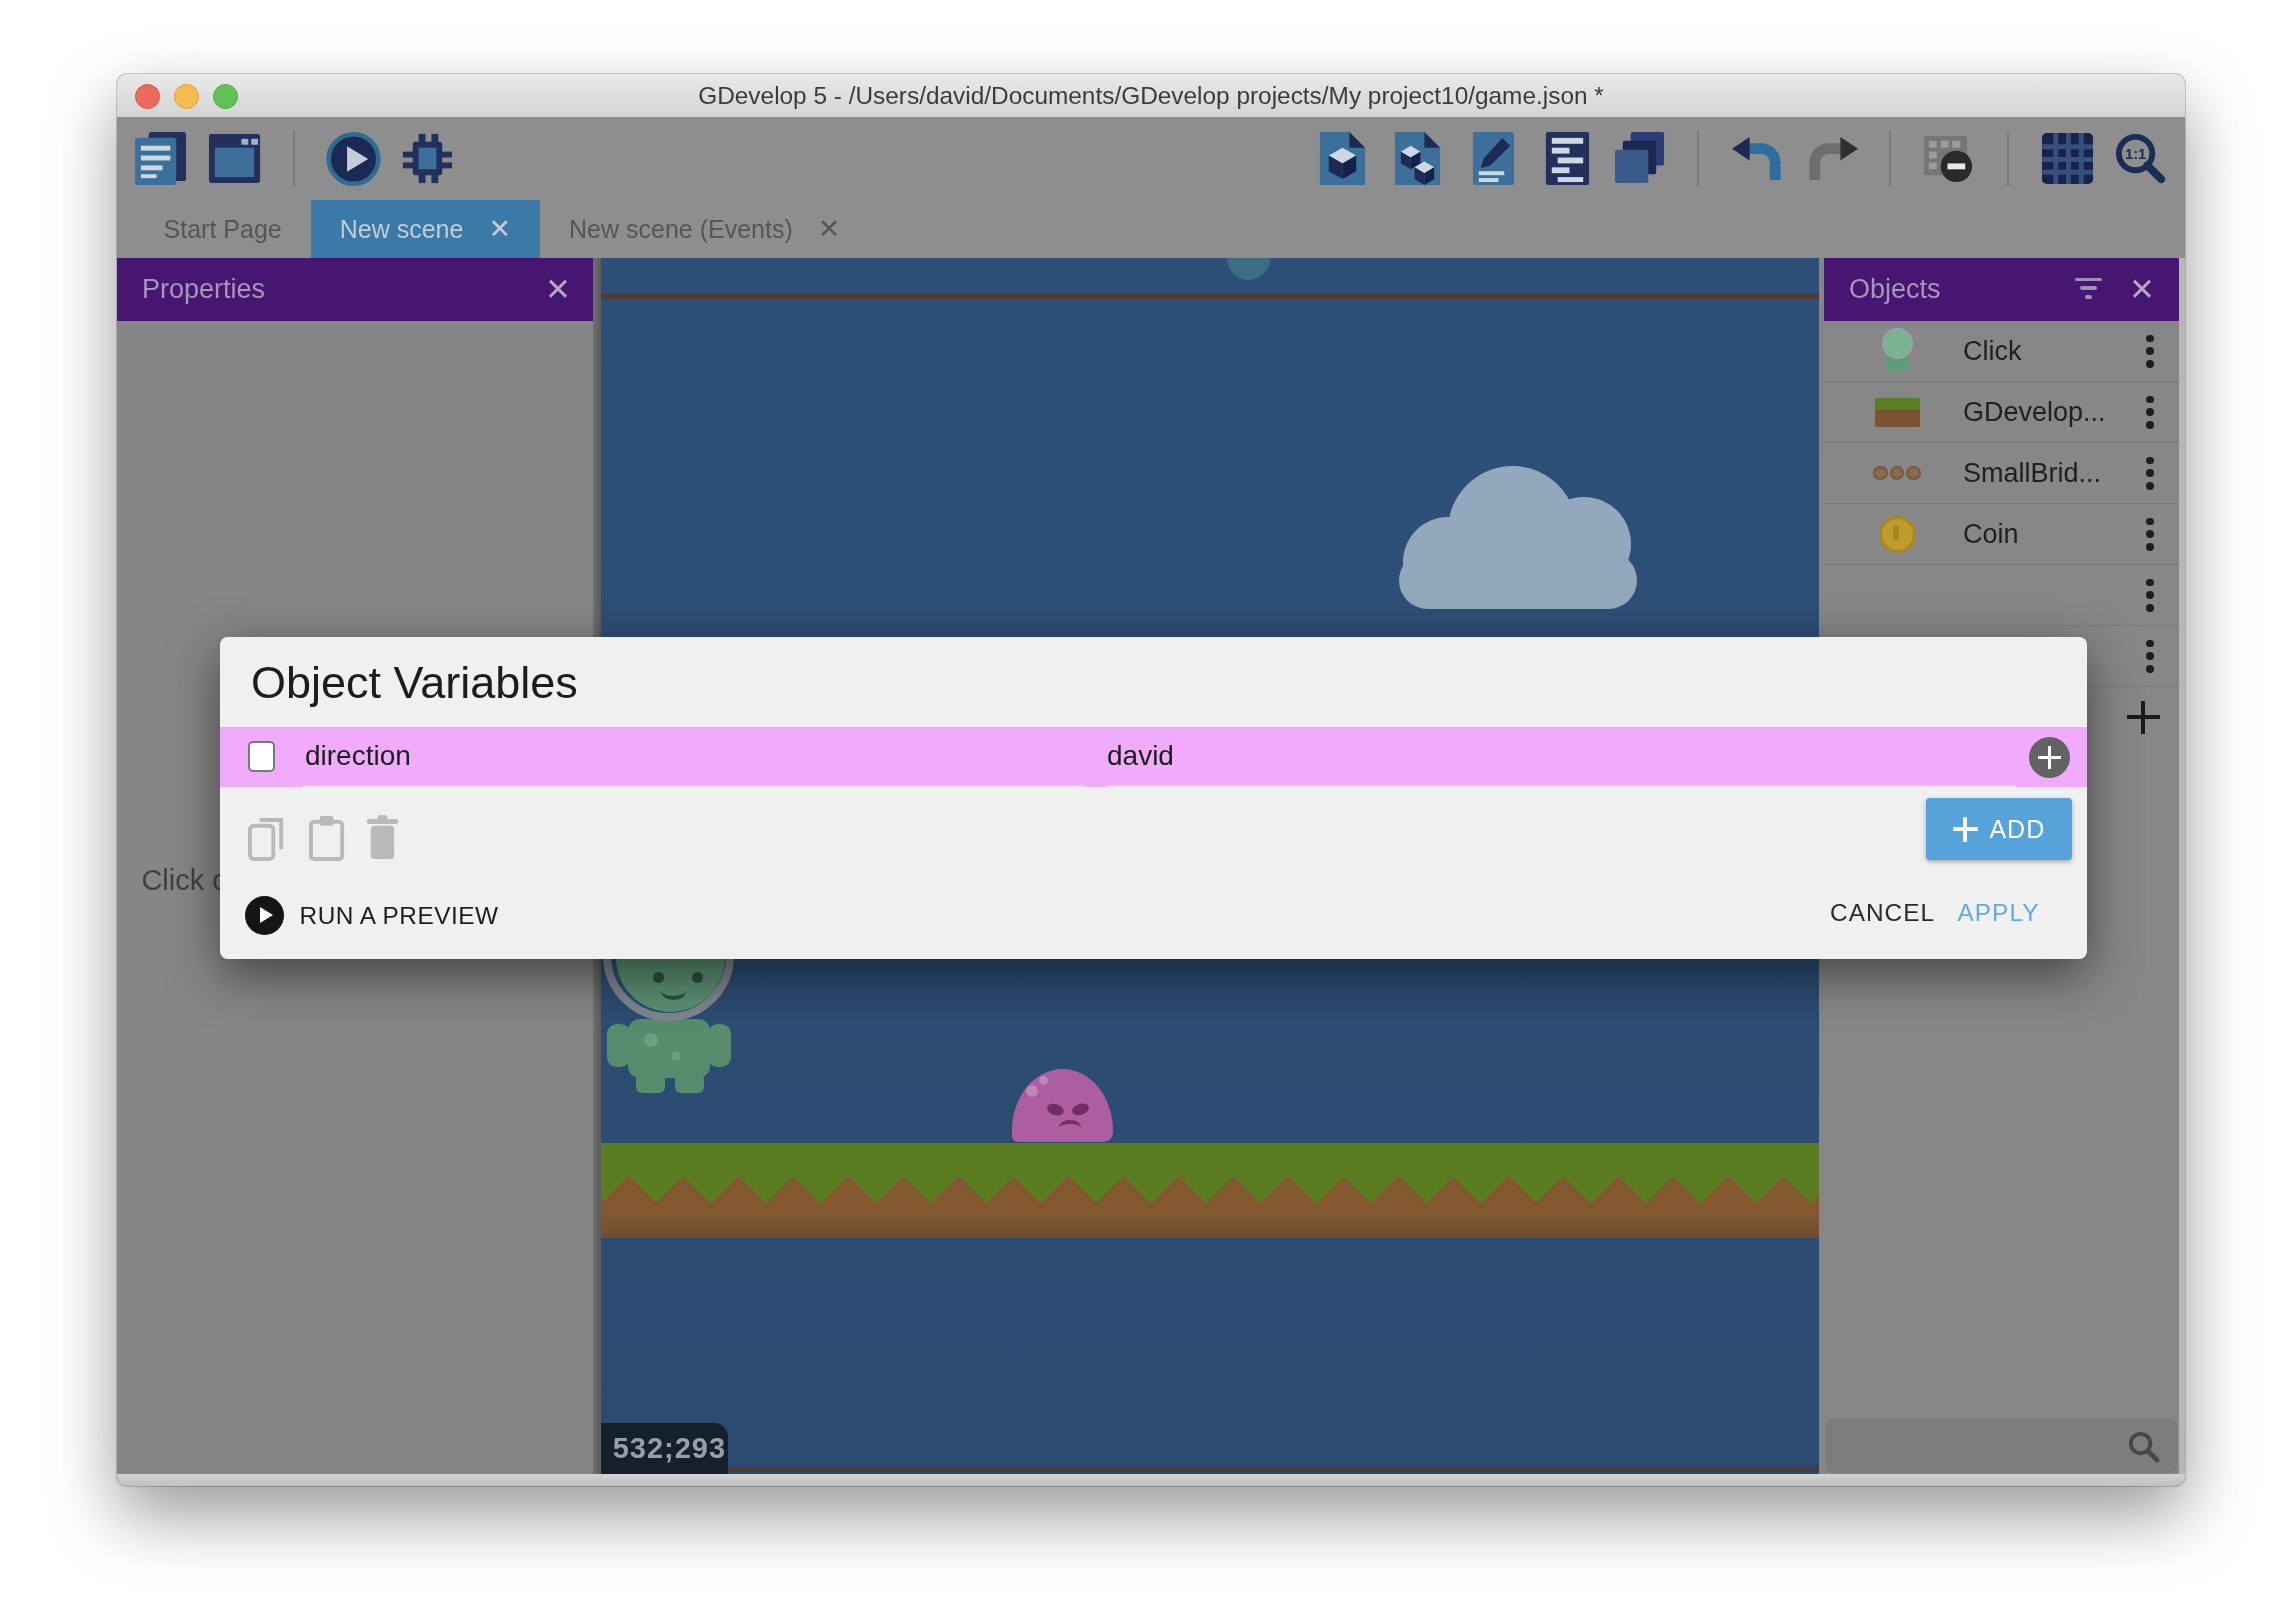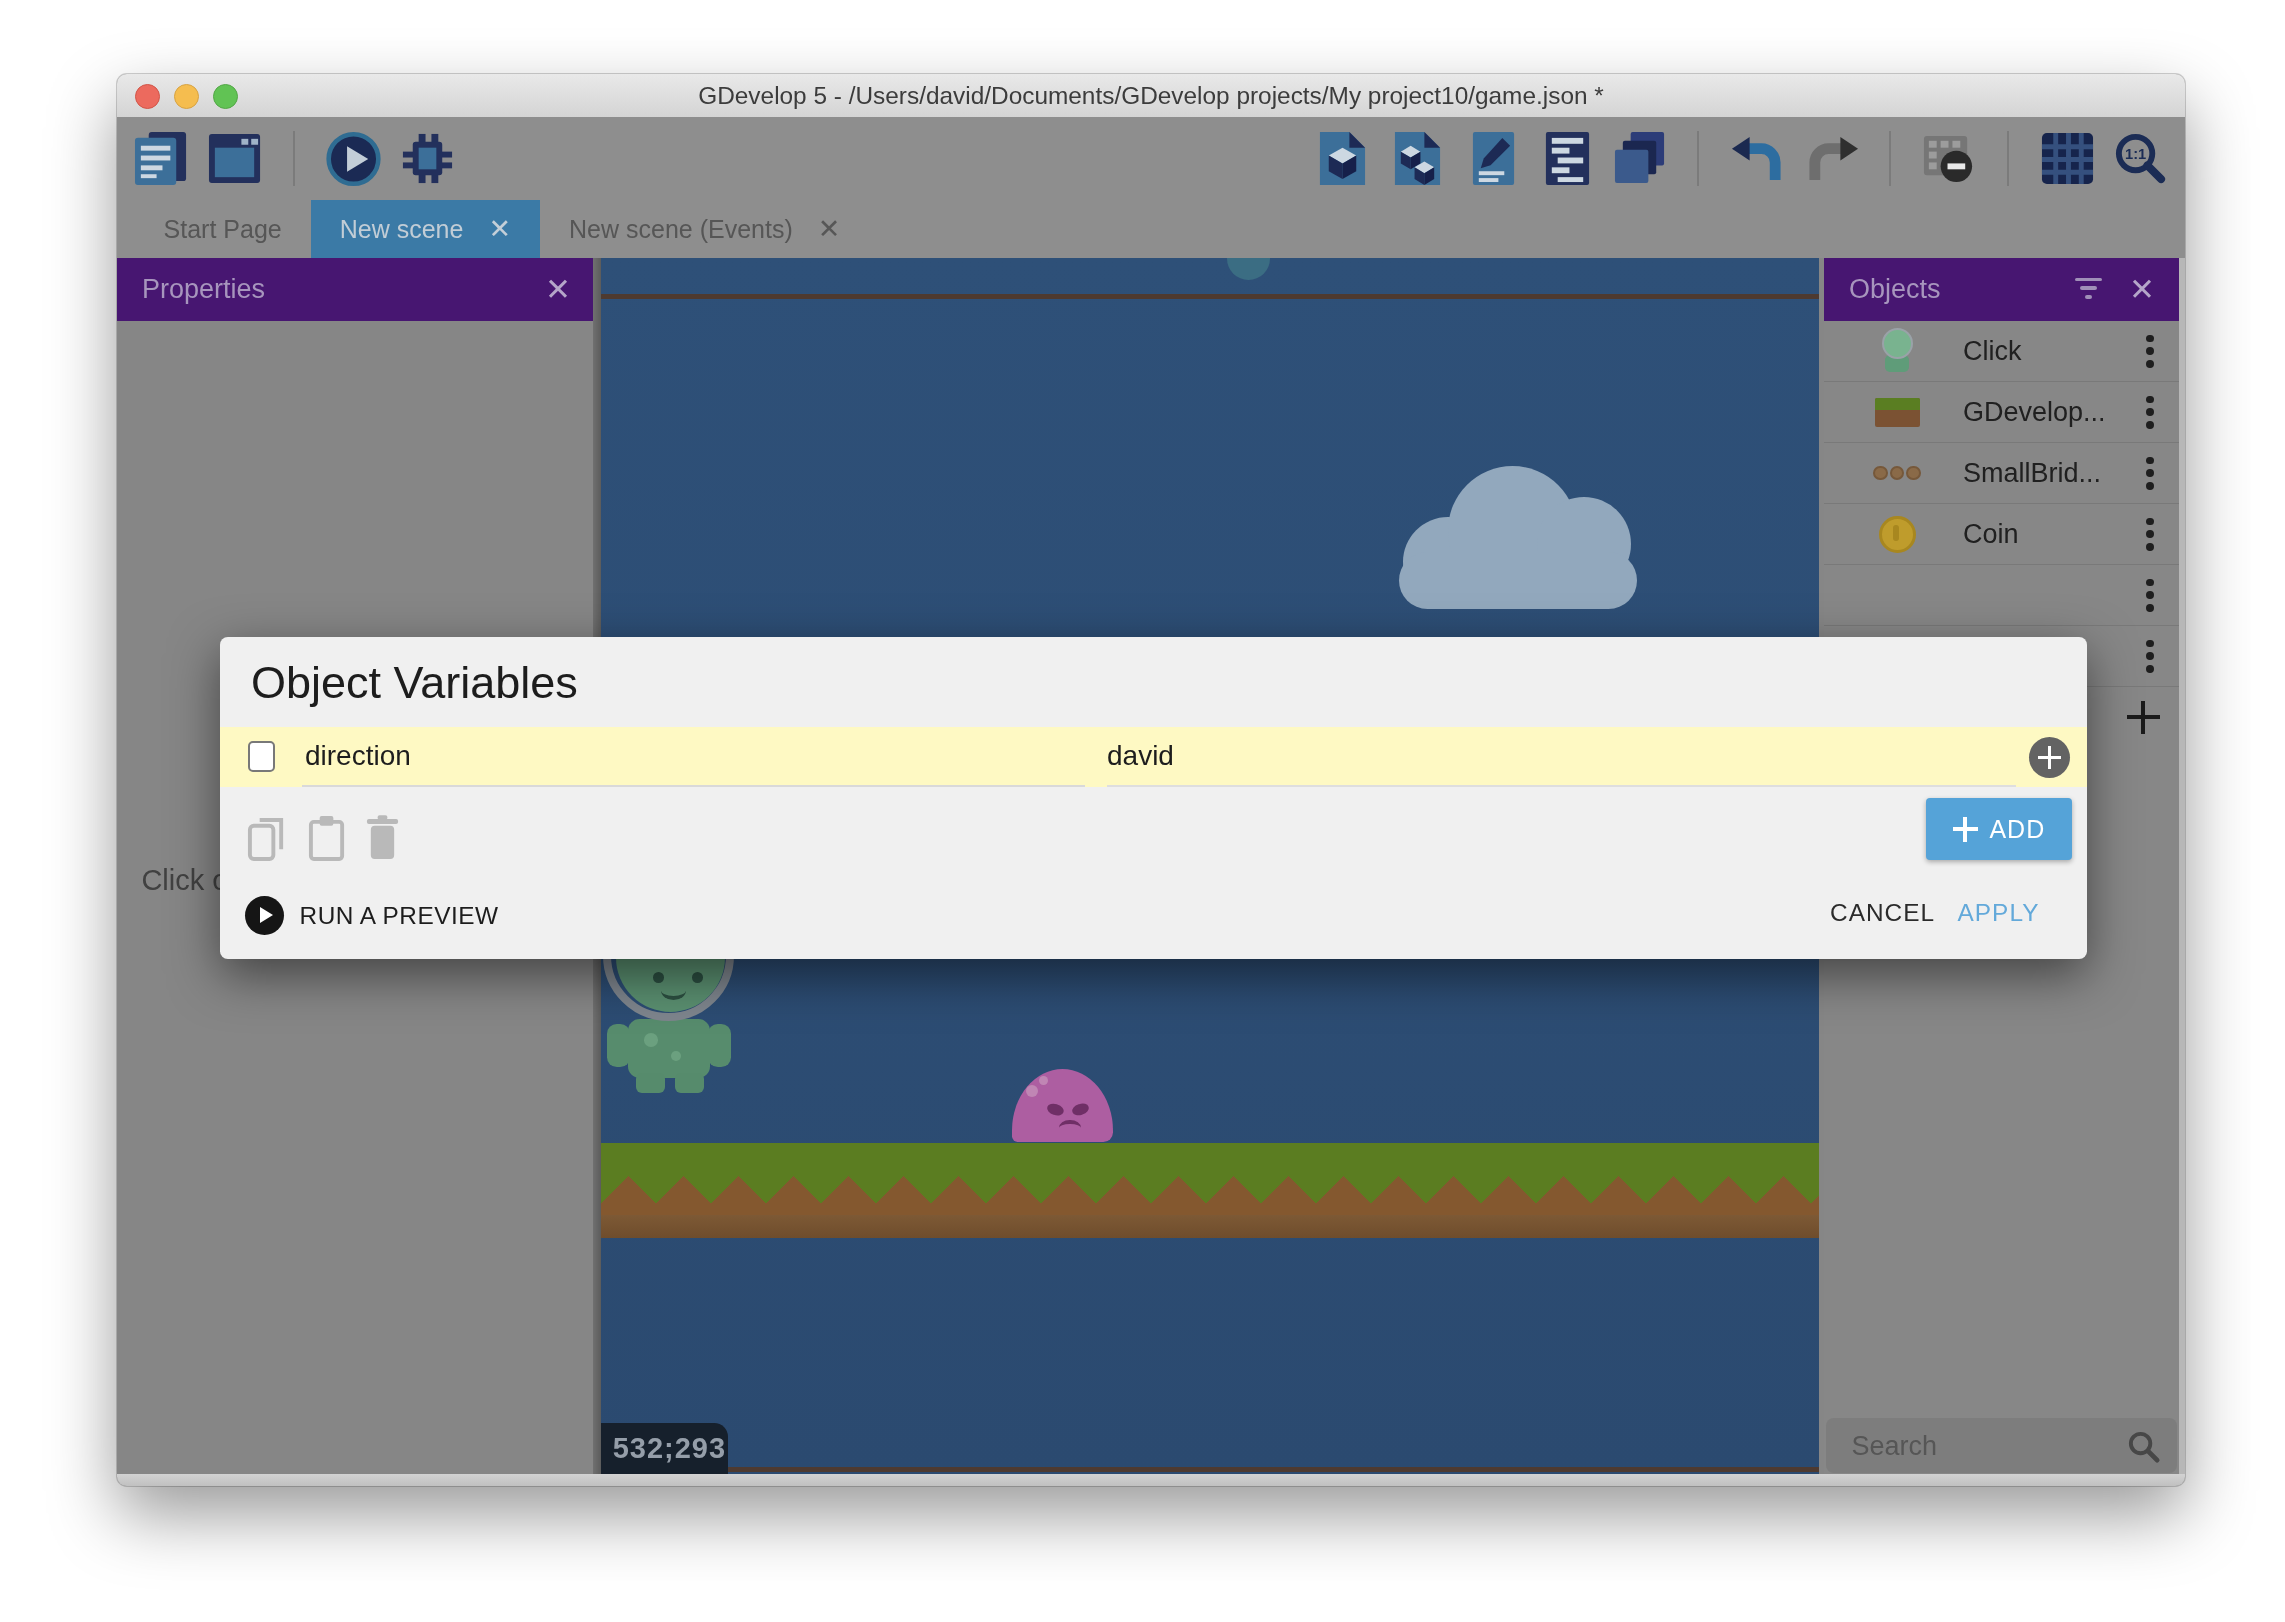--- a/index.html
+++ b/index.html
@@ -111,21 +111,21 @@
   .mini-player .h{position:absolute;left:2px;top:0;width:31px;height:31px;border-radius:50%;background:#79b38f;border:2.9px solid #9aa2a8;box-sizing:border-box;}
   .mini-player .b{position:absolute;left:5.9px;top:27px;width:23.4px;height:17.6px;background:#5f9c79;border-radius:4.9px;}
 
   
   .bottom-strip{position:absolute;left:0;top:1400px;width:100%;height:11.7px;background:linear-gradient(#d2d2d2,#c0c0c0);}
 
   
   .dialog{position:absolute;left:103px;top:563px;width:1867px;height:322px;background:#f0f0f0;border-radius:7.8px;
           box-shadow:0 15.6px 49px rgba(0,0,0,.5);z-index:10;}
   .dlg-title{position:absolute;left:31px;top:19.5px;font-size:45px;color:#1d1d1d;}
-  .var-row{position:absolute;left:0;top:90px;width:100%;height:60px;background:#fef9c3;text-align:center;}
+  .var-row{position:absolute;left:0;top:90px;width:100%;height:60px;background:#f0abfc;text-align:center;}
   .var-check{position:absolute;left:28px;top:13.7px;width:27px;height:31px;border:2.9px solid #787878;border-radius:4.9px;background:#fff;box-sizing:border-box;}
   .var-name{position:absolute;left:85px;top:0;height:60px;line-height:57px;font-size:28px;color:#1d1d1d;}
   .u-name{position:absolute;left:82px;bottom:0;width:783px;height:2px;background:#d9d9d9;}
   .var-value{position:absolute;left:887px;top:0;height:60px;line-height:57px;font-size:28px;color:#1d1d1d;}
   .u-value{position:absolute;left:887px;bottom:0;width:909px;height:2px;background:#dedede;}
   .plus-circle{position:absolute;left:1809px;top:100px;width:41px;height:41px;border-radius:50%;background:#636363;}
   .plus-circle::before{content:"";position:absolute;left:18.5px;top:8.8px;width:3.9px;height:23.4px;background:#fff;}
   .plus-circle::after{content:"";position:absolute;left:8.8px;top:18.5px;width:23.4px;height:3.9px;background:#fff;}
   .dlg-tools{position:absolute;left:26px;top:177px;display:flex;gap:17.6px;}
   .add-btn{position:absolute;left:1706px;top:161px;width:146px;height:62px;background:#55a3d8;border-radius:3.9px;
@@ -441,21 +441,20 @@
                 <i></i>
                 <i></i>
                 <i></i>
               </span>
           </div>
           <div class="obj-row" style="border-bottom:none;">
             <span class="add-plus"></span>
           </div>
         </div>
         <div class="search-bar">
-          <input class="search-input" type="text" placeholder="Search" style="">
           <span class="search-glass">
             <svg width="35" height="35" viewBox="0 0 36 36">
               <circle cx="15" cy="15" r="10" fill="none" stroke="#474747" stroke-width="4"></circle>
               <line x1="23" y1="23" x2="32" y2="32" stroke="#474747" stroke-width="5" stroke-linecap="round"></line>
             </svg>
           </span>
         </div>
       </div>
       <div class="right-strip"></div>
     </div>

